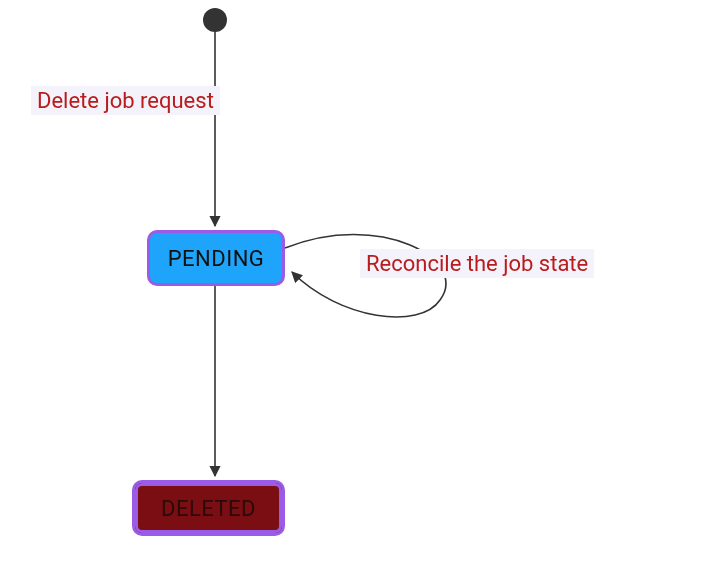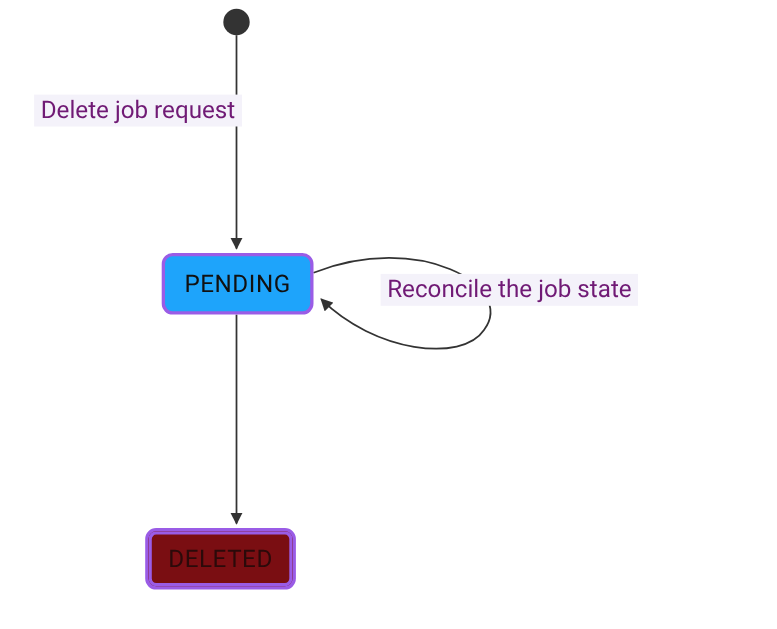--- a/index.html
+++ b/index.html
@@ -40,39 +40,39 @@
     top: 230px;
     width: 138px;
     height: 56px;
     background: #1EA4FB;
     border-color: #9A5CE6;
     color: #111;
   }
   .state-deleted {
     left: 132px;
     top: 480px;
-    width: 137px;
+    width: 153px;
     height: 56px;
     background: #7A0E12;
     border: 3px solid #9A5CE6;
     border-radius: 10px;
     box-shadow: inset 0 0 0 3px #9A5CE6;
     color: #2b0a0a;
   }
   .label {
     position: absolute;
     background: #F4F2FA;
-    color: #701a75;
+    color: #b91c1c;
     font-size: 22px;
     padding: 2px 6px;
     white-space: nowrap;
   }
   .label.l1 { left: 31px; top: 86px; }
   .label.l2 { left: 31px; top: 126px; }
-  .label.loop { left: 346px; top: 249px; }
+  .label.loop { left: 360px; top: 249px; }
   .label.l3 { left: 60px; top: 372px; }
 </style>
 </head>
 <body>
 
 <div class="canvas">
 
   <svg class="wires" viewBox="0 0 706 572">
     <defs>
       <marker id="arrow" viewBox="0 0 10 10" refX="9" refY="5" markerWidth="7" markerHeight="7" orient="auto-start-reverse">

